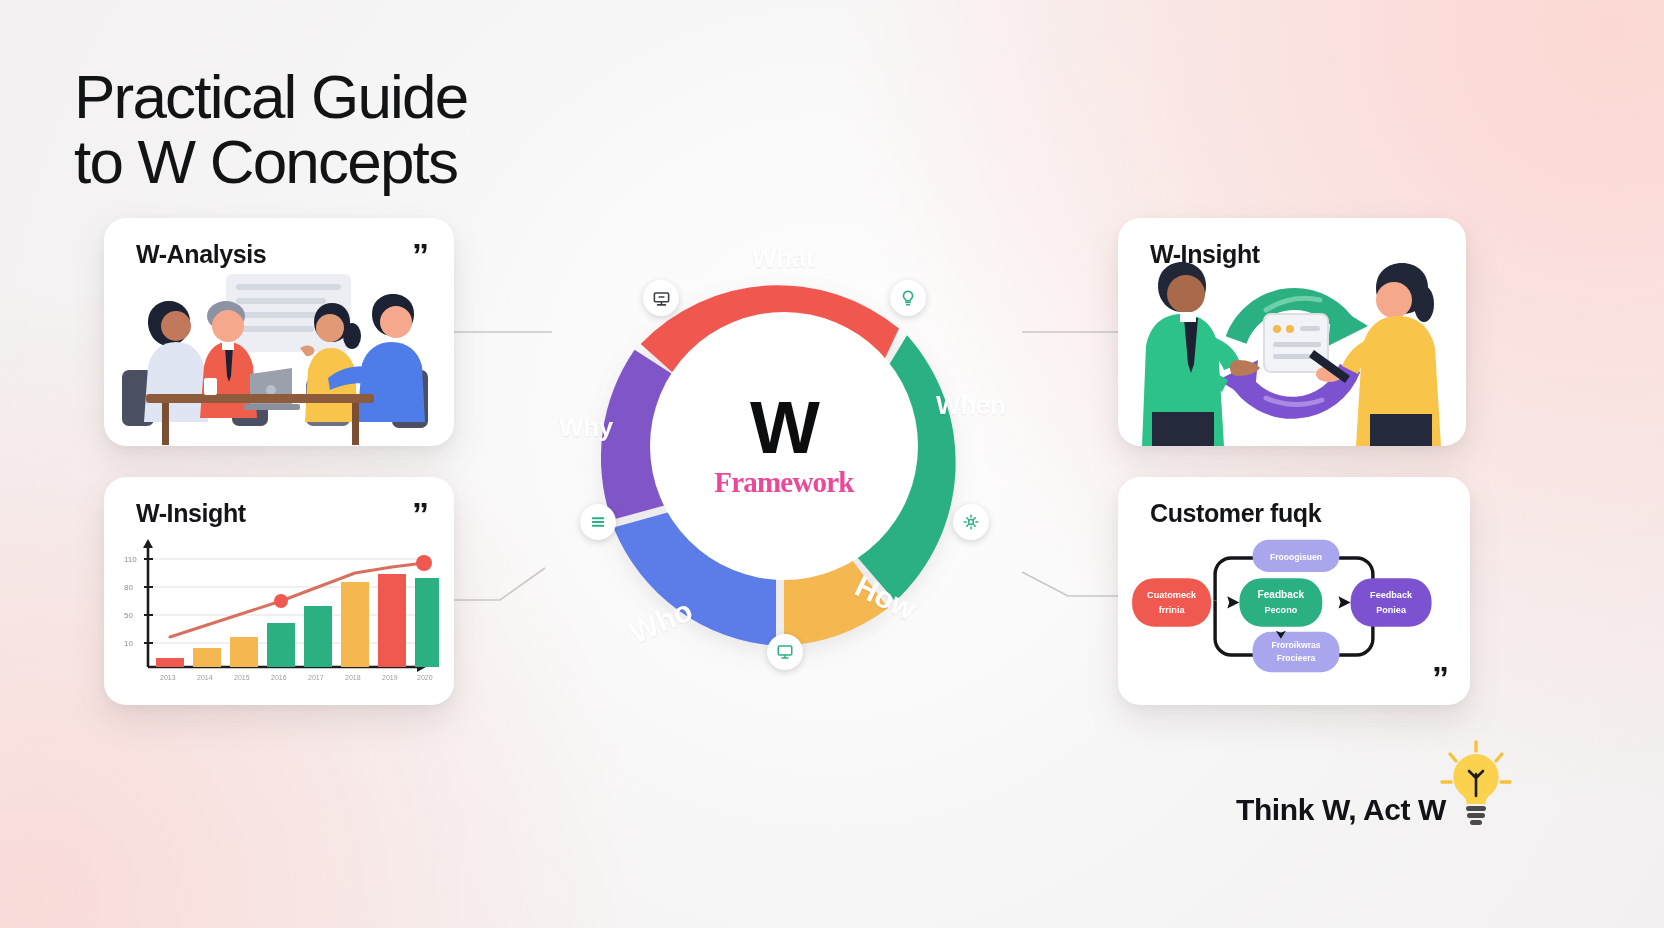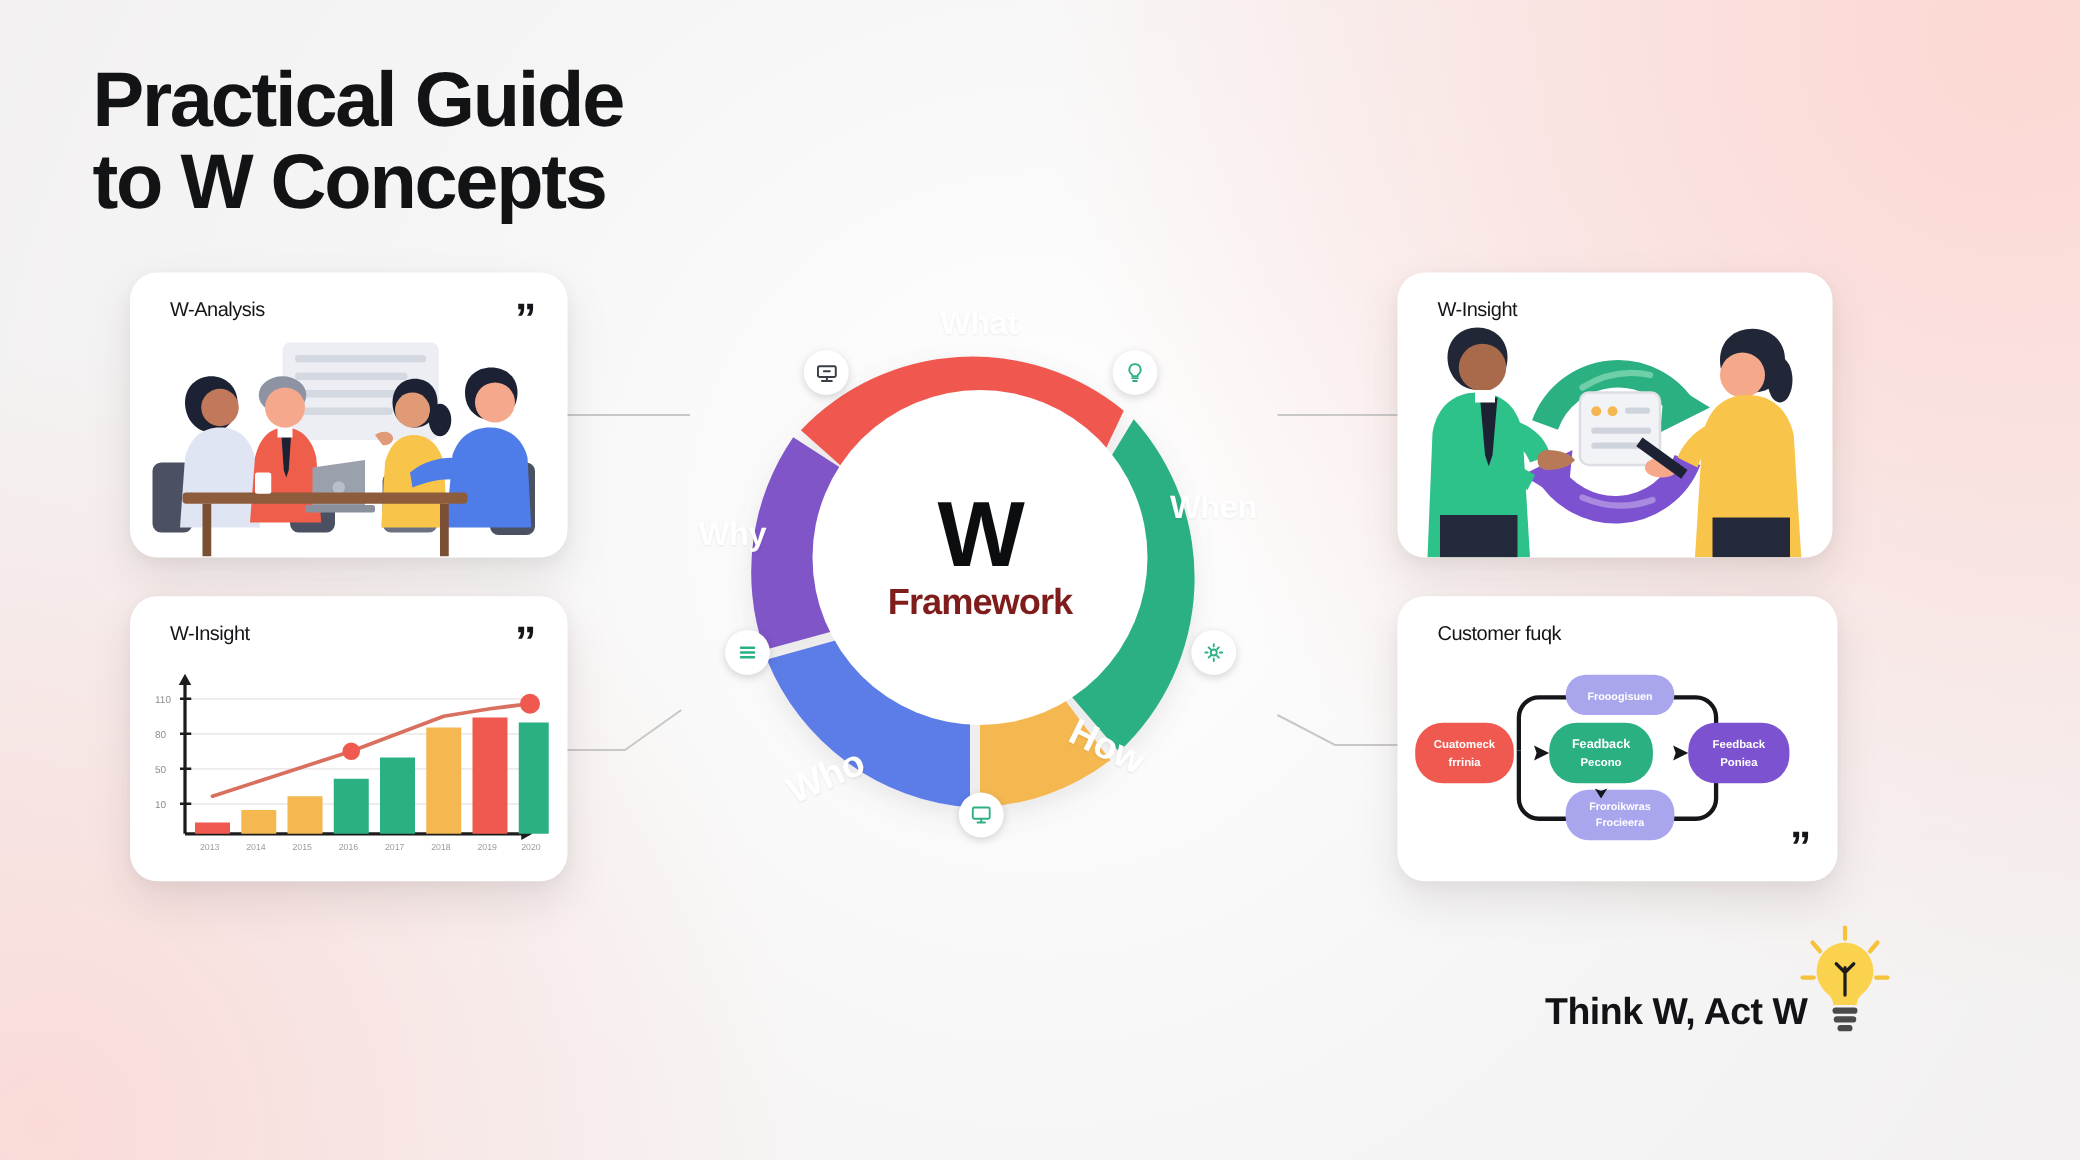--- a/index.html
+++ b/index.html
@@ -12,40 +12,40 @@
   
   #bg {
     position: absolute; inset: 0;
     background:
       radial-gradient(circle at 97% 3%, #fbd8d4 0%, #fbdedb 12%, rgba(251,226,222,0) 42%),
       radial-gradient(circle at 2% 97%, #fadbd8 0%, rgba(250,223,220,0) 33%),
       radial-gradient(circle at 50% 45%, #ffffff 0%, #f6f5f5 55%, #f2f0f0 100%);
   }
   
   #title {
-    position: absolute; left: 74px; top: 48px;
-    font-size: 62px; font-weight: 700; line-height: 1.05;
+    position: absolute; left: 74px; top: 64px;
+    font-size: 62px; font-weight: 400; line-height: 1.05;
     letter-spacing: -1.8px; color: #111315;
     white-space: pre-line;
   }
   
   .card {
     position: absolute;
     background: #ffffff;
     border-radius: 22px;
     box-shadow: 0 16px 34px rgba(90,80,80,.13), 0 3px 10px rgba(90,80,80,.06);
     overflow: hidden;
   }
   #card-tl { left: 104px; top: 218px; width: 350px; height: 228px; }
   #card-bl { left: 104px; top: 477px; width: 350px; height: 228px; }
   #card-tr { left: 1118px; top: 218px; width: 348px; height: 228px; }
   #card-br { left: 1118px; top: 477px; width: 352px; height: 228px; }
   .card-title {
     position: absolute; left: 32px; top: 22px;
-    font-size: 16px; font-weight: 400; letter-spacing: -.4px; color: #141518;
+    font-size: 25px; font-weight: 700; letter-spacing: -.4px; color: #141518;
   }
   .quote {
     position: absolute; font-size: 34px; font-weight: 900;
     color: #141518; line-height: .7; letter-spacing: -1px;
   }
   .quote.tr { right: 26px; top: 26px; }
   .quote.br { right: 22px; bottom: 14px; }
   .card-art { position: absolute; inset: 0; }
 
   
@@ -53,21 +53,21 @@
 
   
   #donut-wrap { position: absolute; left: 524px; top: 194px; width: 520px; height: 530px; }
   #donut-center {
     position: absolute; left: 50%; top: 252px; transform: translate(-50%,-50%);
     width: 268px; height: 268px; border-radius: 50%;
     background: #fff; display: flex; flex-direction: column;
     align-items: center; justify-content: center; gap: 2px;
   }
   #center-w { font-size: 74px; font-weight: 900; letter-spacing: -2px; color: #0c0d0f; line-height: .95; }
-  #center-sub { font-size: 29px; font-weight: 800; letter-spacing: -.8px; color: #7f1d1d; }
+  #center-sub { font-size: 29px; font-weight: 800; letter-spacing: -.8px; color: #ec4899; font-family: Liberation Serif, serif; }
   .seg-label {
     position: absolute; color: #fff; font-weight: 800;
     font-size: 26px; letter-spacing: -.3px; white-space: nowrap;
     text-shadow: 0 1px 2px rgba(0,0,0,.08);
   }
   .node-icon {
     position: absolute; width: 36px; height: 36px; border-radius: 50%;
     background: #fff; box-shadow: 0 2px 7px rgba(0,0,0,.16);
     display: flex; align-items: center; justify-content: center;
   }

